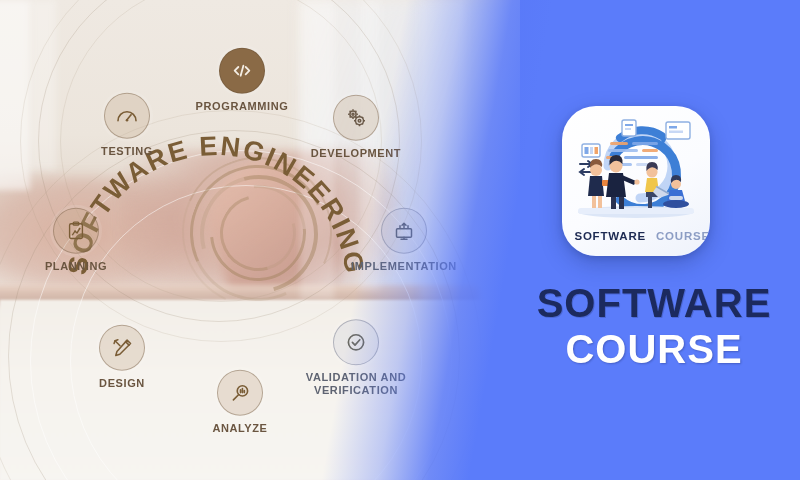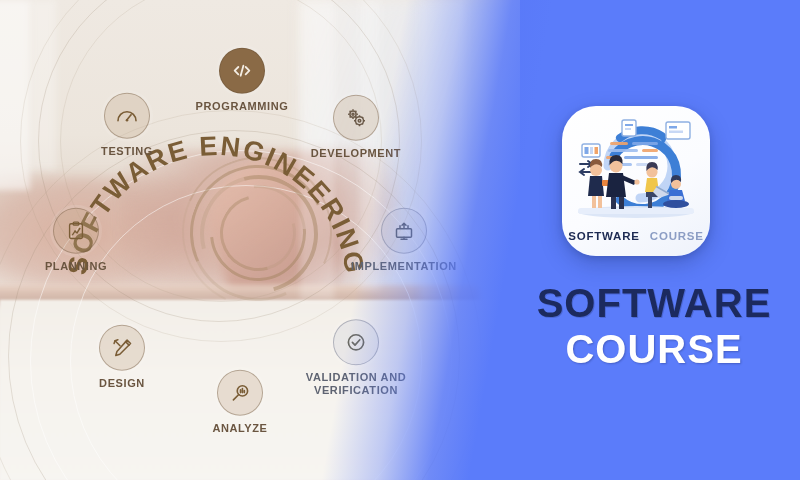--- a/index.html
+++ b/index.html
@@ -119,21 +119,21 @@
   
   .badge{
     position:absolute;left:562px;top:106px;width:148px;height:150px;
     border-radius:34px;
     background:linear-gradient(150deg,#ffffff 0%,#fbfcff 55%,#eef2fb 100%);
     box-shadow:0 8px 22px rgba(22,38,95,.28), 0 2px 6px rgba(22,38,95,.18);
     overflow:hidden;
   }
   .badge-art{position:absolute;left:0;top:6px;width:148px;height:108px;}
   .badge-text{
-    position:absolute;left:0;bottom:14px;width:148px;text-align:center;
+    position:absolute;left:0;bottom:14px;width:148px;text-align:right;
     font-size:11.5px;font-weight:700;letter-spacing:.8px;
     white-space:nowrap;
   }
   .badge-text .a{color:#1d2a52;}
   .badge-text .b{color:#8c9dc4;}
 
   
   .headline{
     position:absolute;left:520px;top:283px;width:268px;text-align:center;
   }

